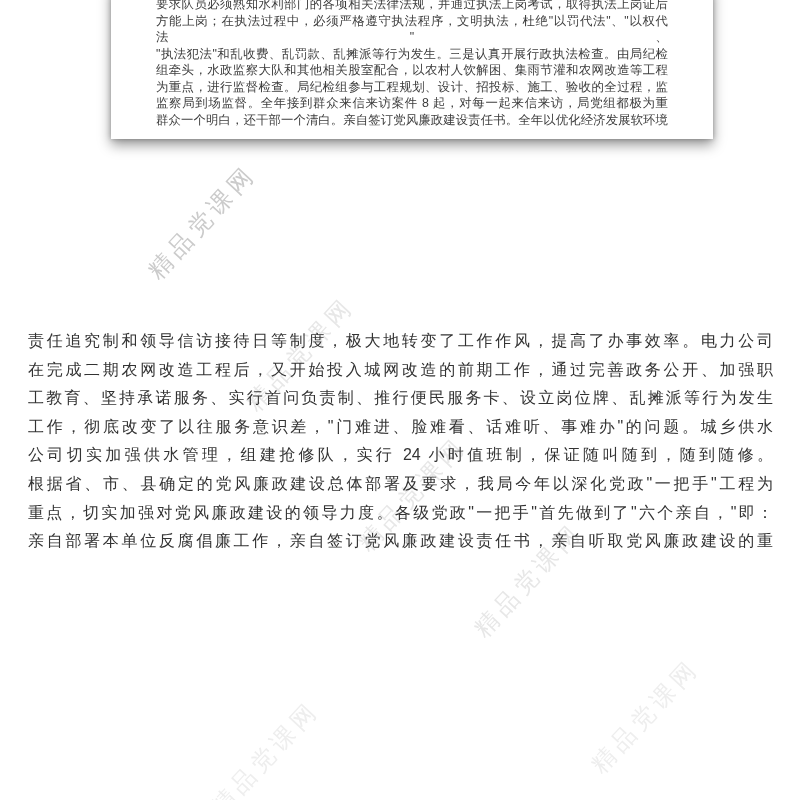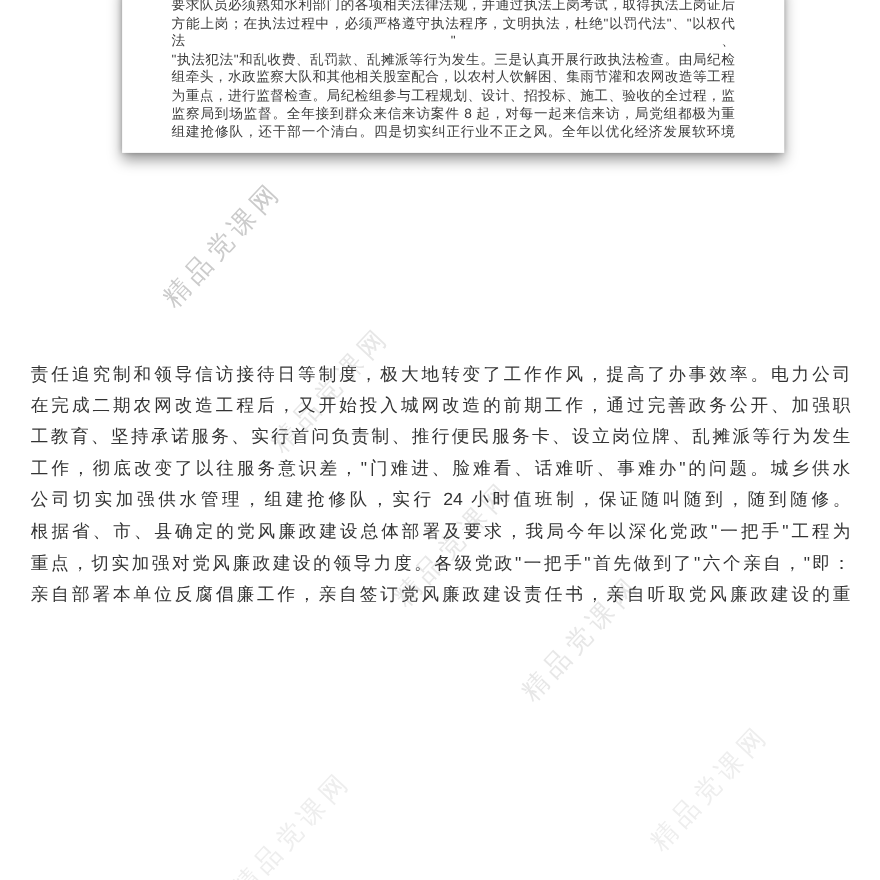--- a/index.html
+++ b/index.html
@@ -78,21 +78,21 @@
   <span class="wm fainter" style="left:180px;top:742px;">精品党课网</span>
   <span class="wm fainter" style="left:560px;top:700px;">精品党课网</span>
 
   <div class="preview-card">
     <div class="preview-line">要求队员必须熟知水利部门的各项相关法律法规，并通过执法上岗考试，取得执法上岗证后</div>
     <div class="preview-line">方能上岗；在执法过程中，必须严格遵守执法程序，文明执法，杜绝"以罚代法"、"以权代法"、</div>
     <div class="preview-line">"执法犯法"和乱收费、乱罚款、乱摊派等行为发生。三是认真开展行政执法检查。由局纪检</div>
     <div class="preview-line">组牵头，水政监察大队和其他相关股室配合，以农村人饮解困、集雨节灌和农网改造等工程</div>
     <div class="preview-line">为重点，进行监督检查。局纪检组参与工程规划、设计、招投标、施工、验收的全过程，监</div>
     <div class="preview-line">监察局到场监督。全年接到群众来信来访案件 8 起，对每一起来信来访，局党组都极为重</div>
-    <div class="preview-line">组建抢修队，还干部一个清白。四是切实纠正行业不正之风。全年以优化经济发展软环境</div>
+    <div class="preview-line">群众一个明白，还干部一个清白。亲自签订党风廉政建设责任书。全年以优化经济发展软环境</div>
   </div>
 
   <div class="body-text">
     <div class="body-line">责任追究制和领导信访接待日等制度，极大地转变了工作作风，提高了办事效率。电力公司</div>
     <div class="body-line">在完成二期农网改造工程后，又开始投入城网改造的前期工作，通过完善政务公开、加强职</div>
     <div class="body-line">工教育、坚持承诺服务、实行首问负责制、推行便民服务卡、设立岗位牌、乱摊派等行为发生</div>
     <div class="body-line">工作，彻底改变了以往服务意识差，"门难进、脸难看、话难听、事难办"的问题。城乡供水</div>
     <div class="body-line">公司切实加强供水管理，组建抢修队，实行 24 小时值班制，保证随叫随到，随到随修。</div>
     <div class="body-line">根据省、市、县确定的党风廉政建设总体部署及要求，我局今年以深化党政"一把手"工程为</div>
     <div class="body-line">重点，切实加强对党风廉政建设的领导力度。各级党政"一把手"首先做到了"六个亲自，"即：</div>

